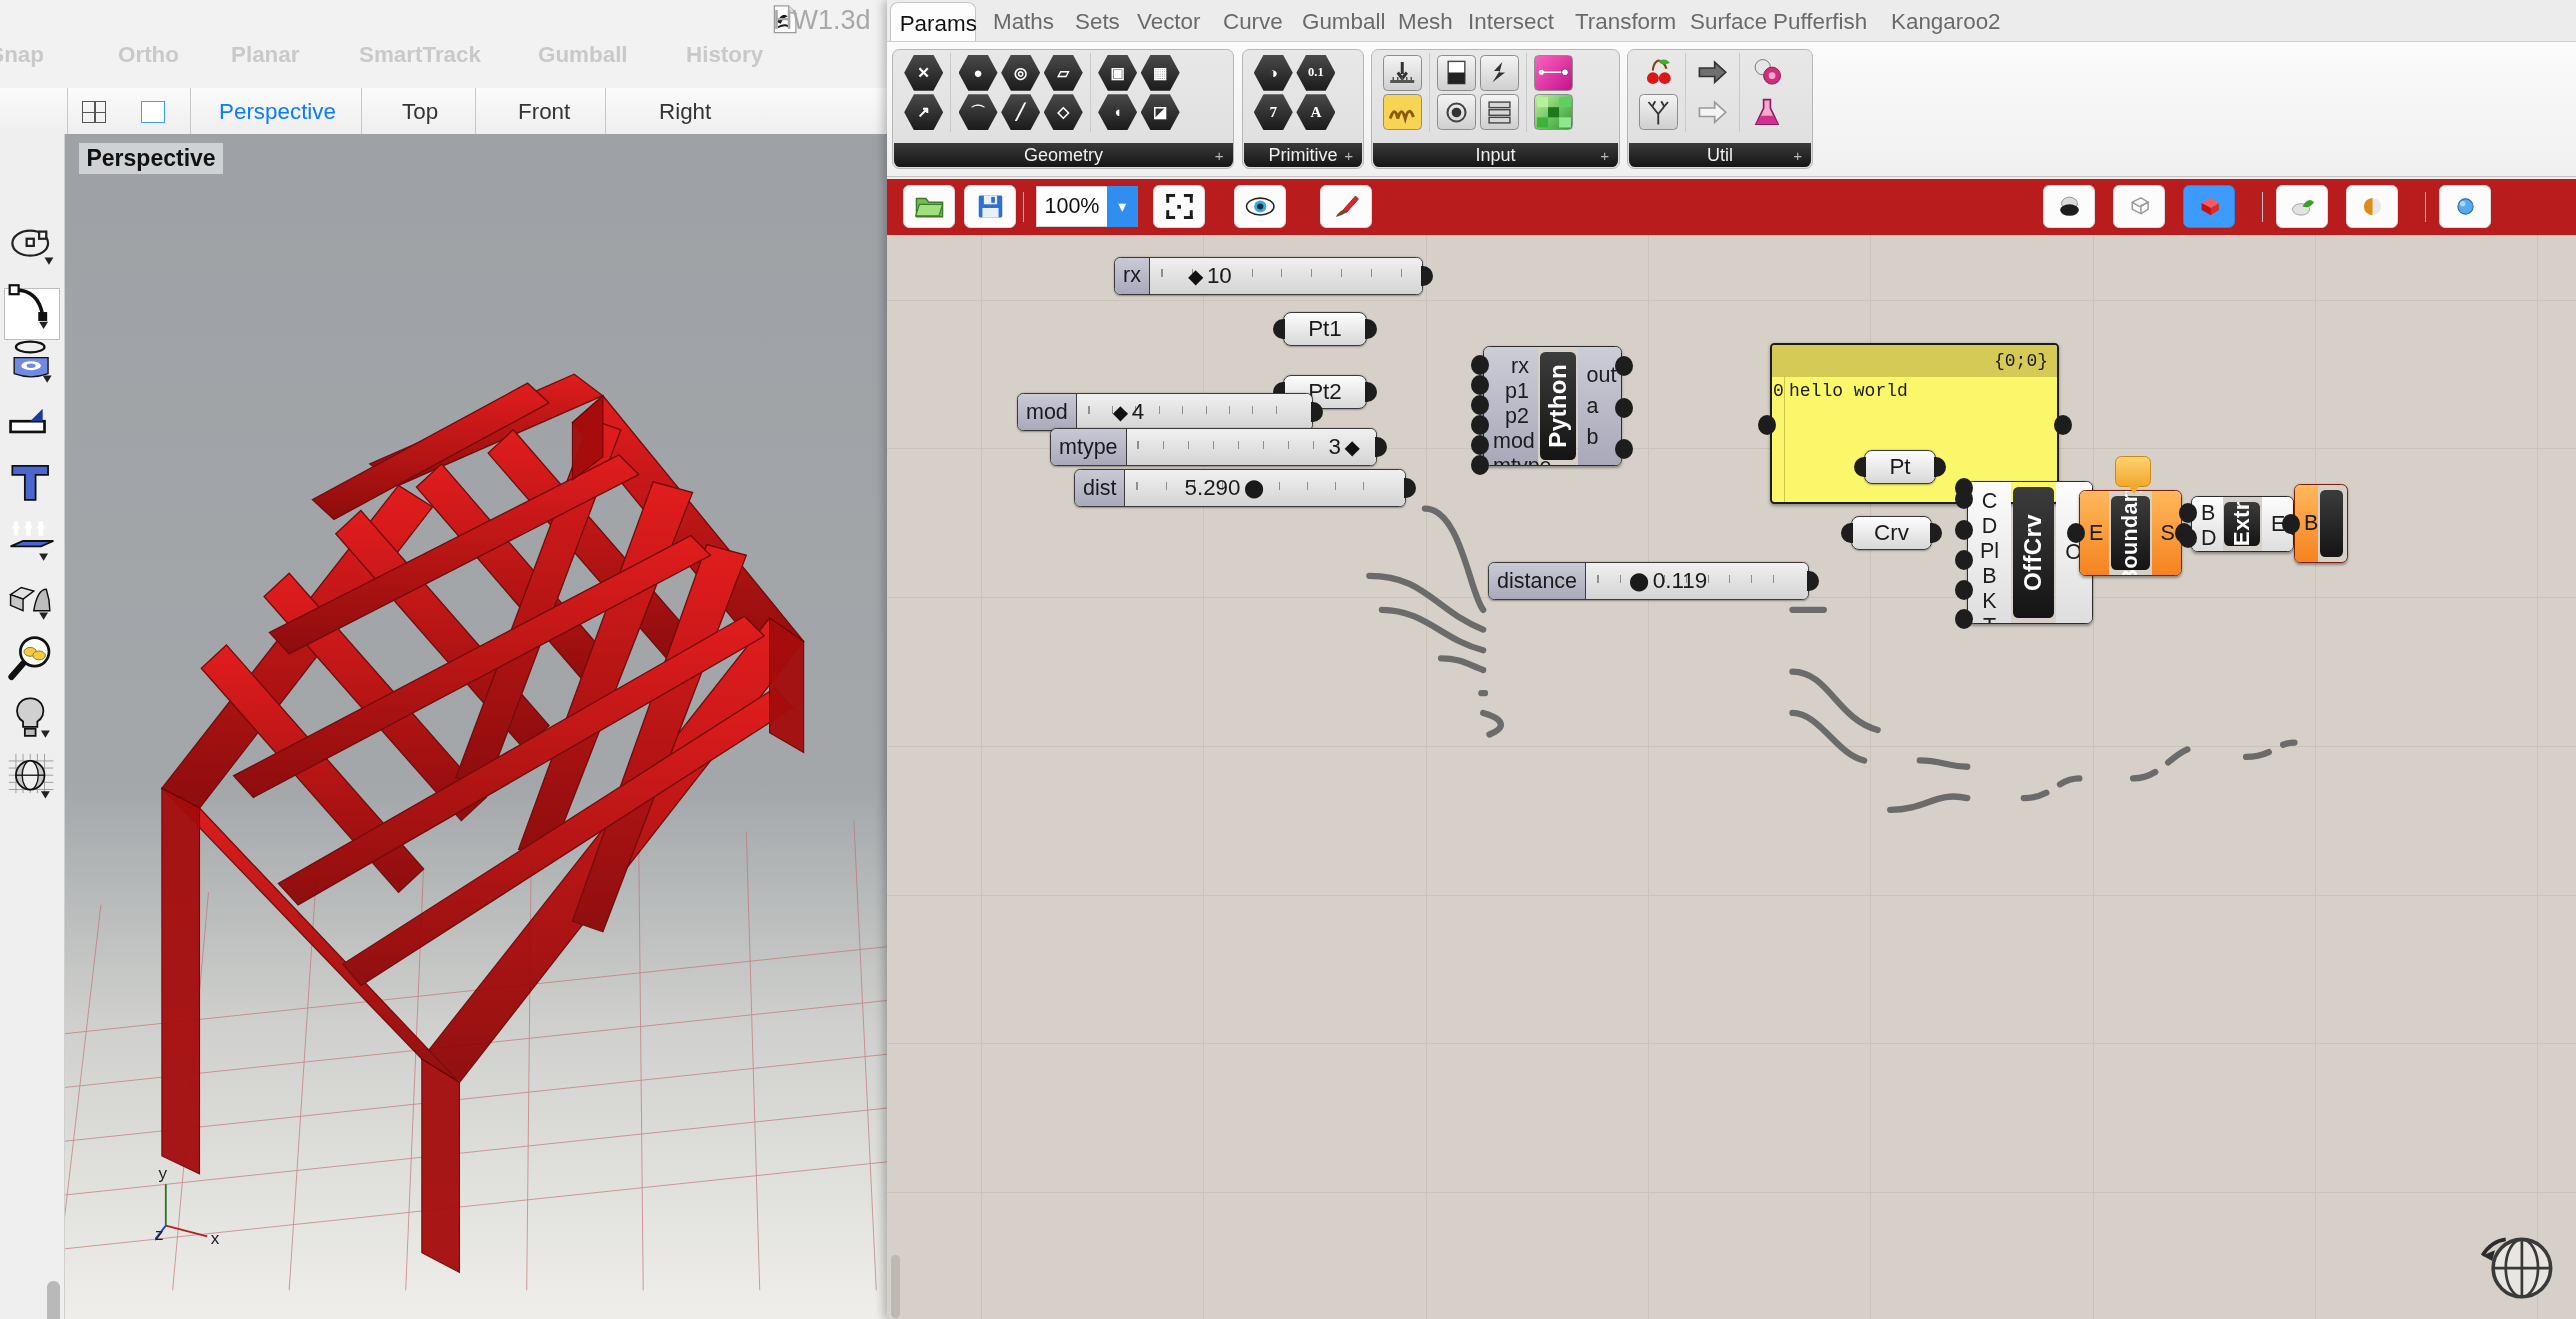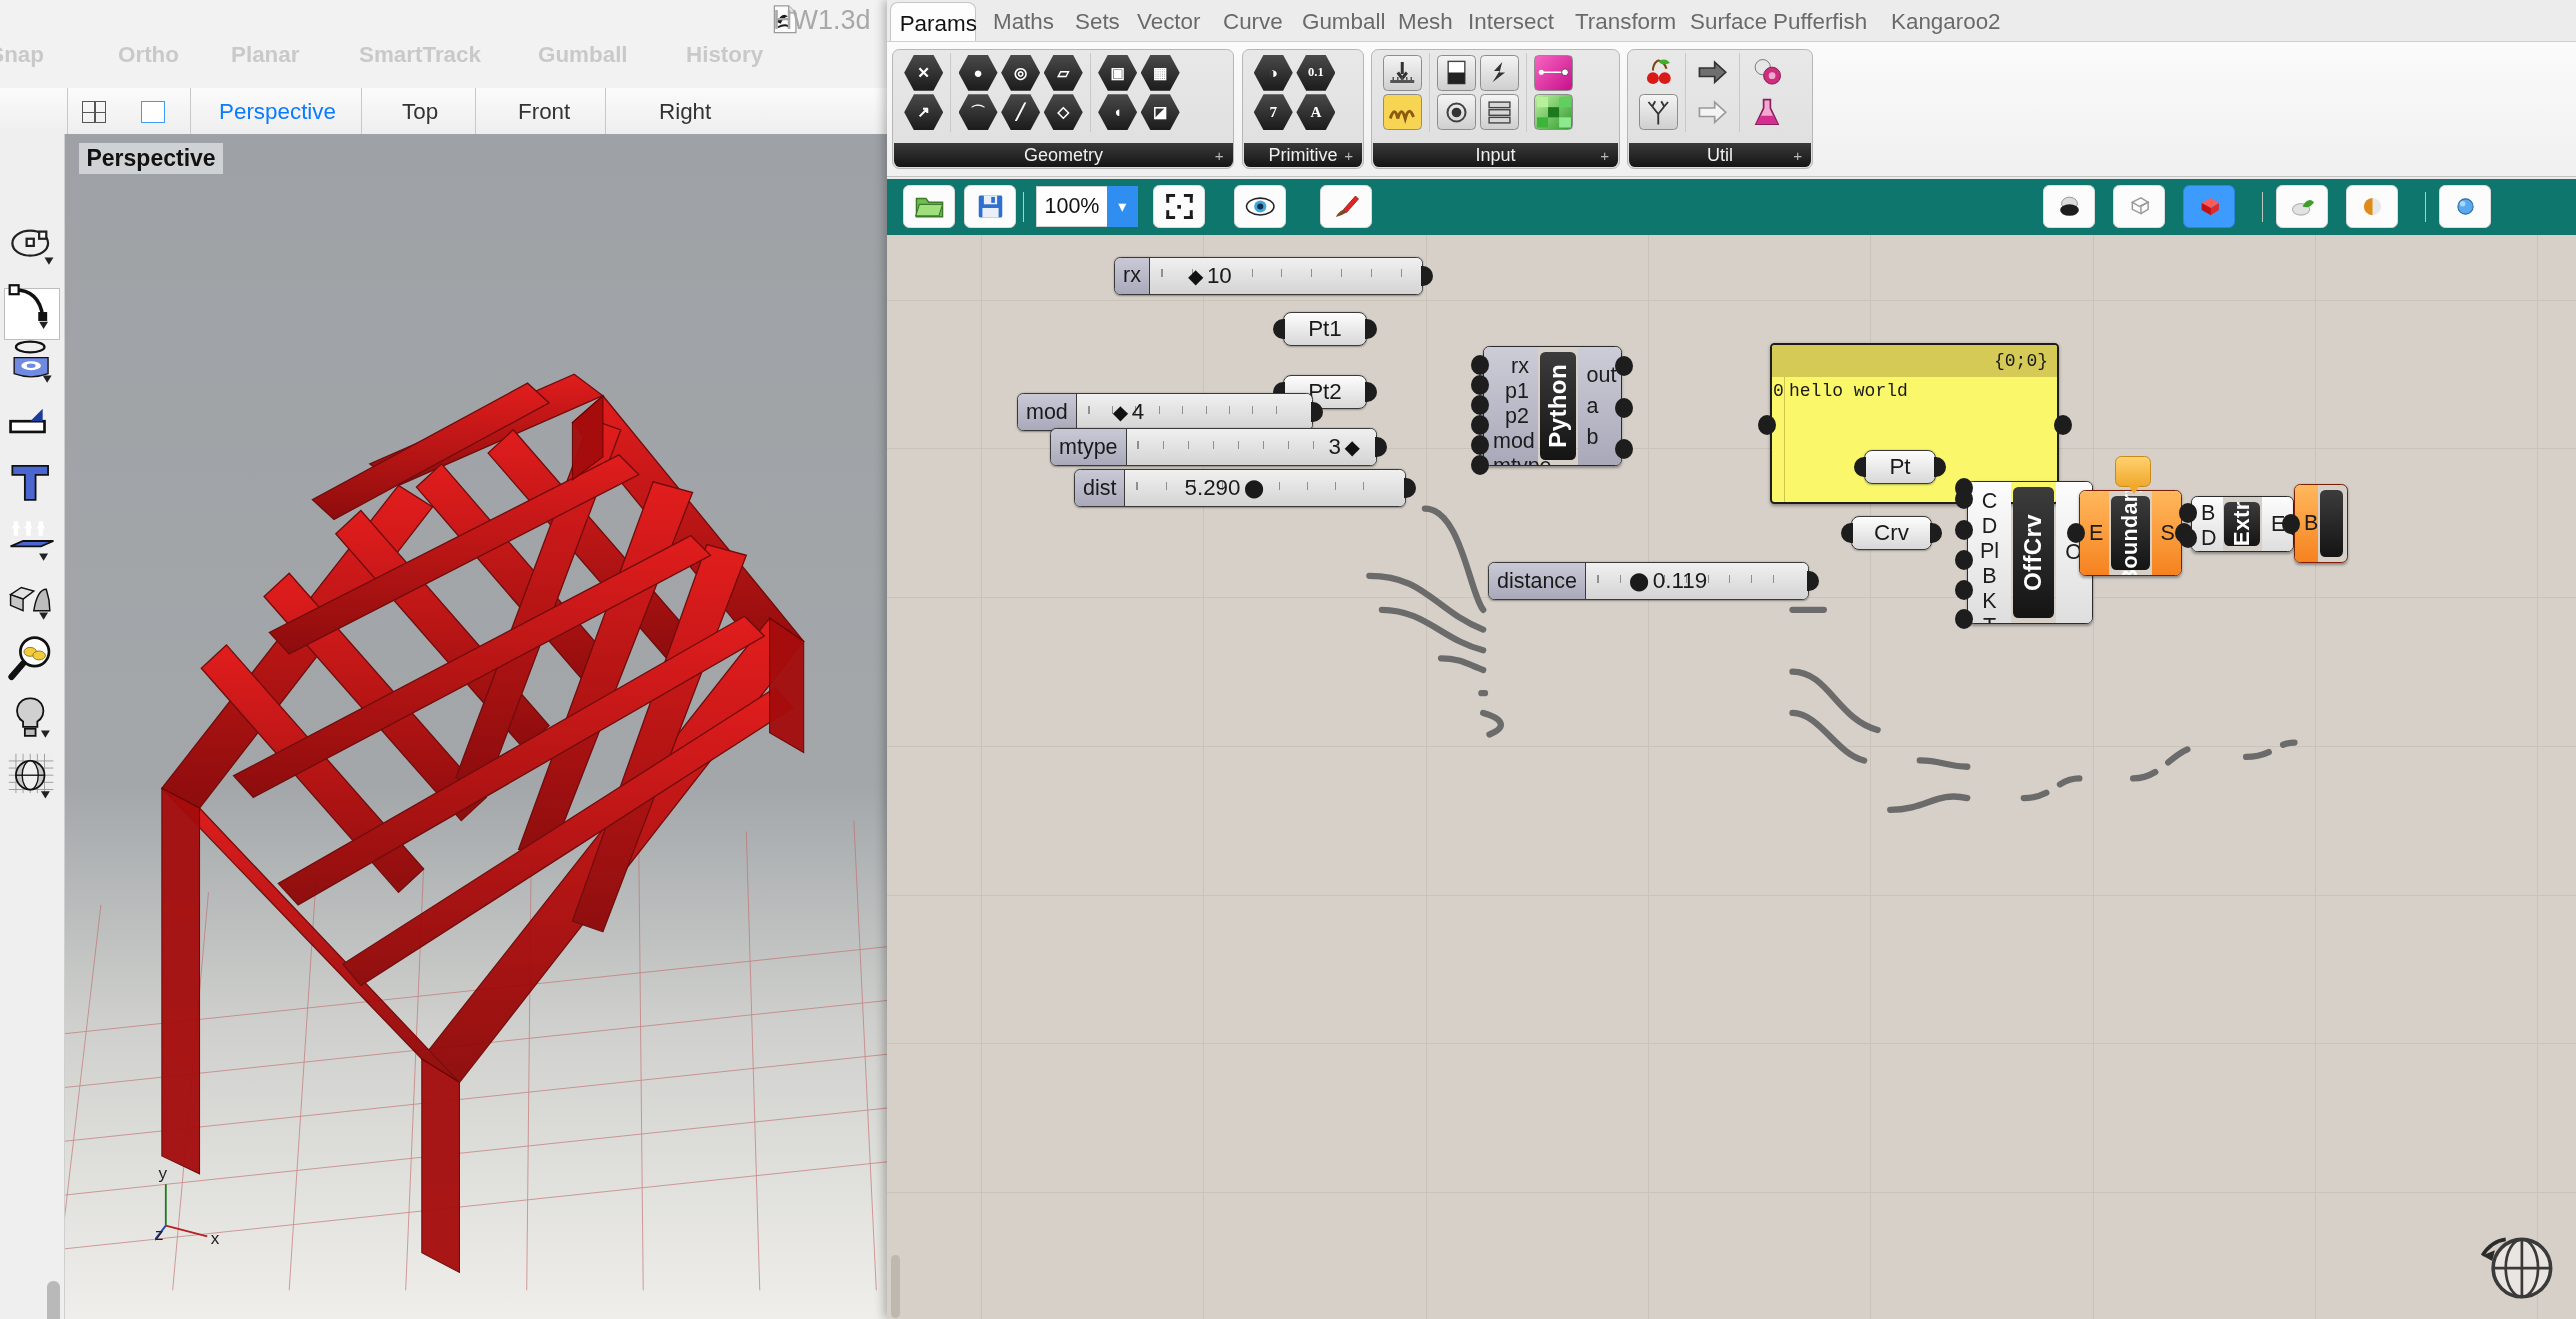--- a/index.html
+++ b/index.html
@@ -77,21 +77,21 @@
      display:flex; align-items:center; justify-content:center;
      color:#fff; font-size:15.2px; font-weight:bold; font-family:"Liberation Serif",serif;}
   .sq { width:39px; height:36px; margin:1.8px 1.8px; border-radius:4.5px;
      border:0.9px solid #8d8d8d; background:linear-gradient(#f4f4f4,#cfcfcf);
      display:flex; align-items:center; justify-content:center; position:relative; overflow:hidden;}
   .rib-label { position:absolute; left:0.9px; right:0.9px; bottom:0.9px; height:24px;
      background:linear-gradient(#3a3a3a,#151515); border-radius:0 0 6.3px 6.3px;
      color:#f0f0f0; font-size:18px; display:flex; align-items:center; justify-content:center;}
   .rib-label .plus { position:absolute; right:9px; color:#b9b9b9; font-size:15.2px;}
 
-  .gh-toolbar2 { position:absolute; left:0; top:179px; width:1689px; height:56px; background:#0f766e;}
+  .gh-toolbar2 { position:absolute; left:0; top:179px; width:1689px; height:56px; background:#b91c1c;}
   .tb-btn { position:absolute; top:6.3px; width:52px; height:43px; border-radius:6.3px;
      background:#fcfcfc; border:0.9px solid #dcdcdc;
      display:flex; align-items:center; justify-content:center; }
   .tb-btn.sel { background:#3d9bfd; border-color:#2f84dd; }
   .tb-sep { position:absolute; top:12.5px; width:0.9px; height:30.5px; background:#c4c4c4;}
   .zoom-box { position:absolute; top:7.2px; width:72px; height:41px; background:#fff;
      border:0.9px solid #cfcfcf; display:flex; align-items:center; justify-content:center;
      font-size:21.5px; color:#111;}
   .zoom-arrow { position:absolute; top:7.2px; width:30.5px; height:41px; background:#2f8ef0;
      display:flex; align-items:center; justify-content:center; color:#fff; font-size:16px;}

